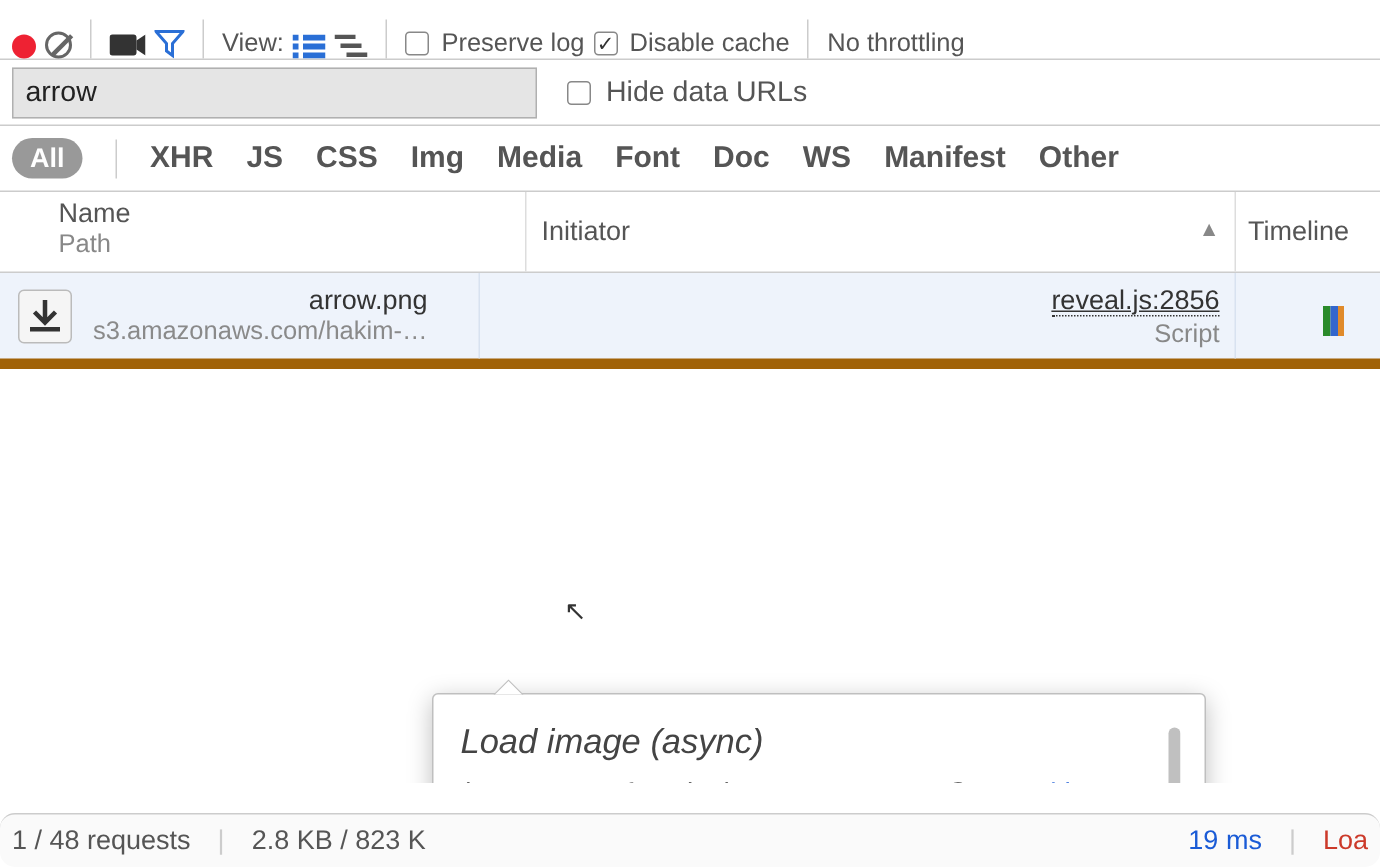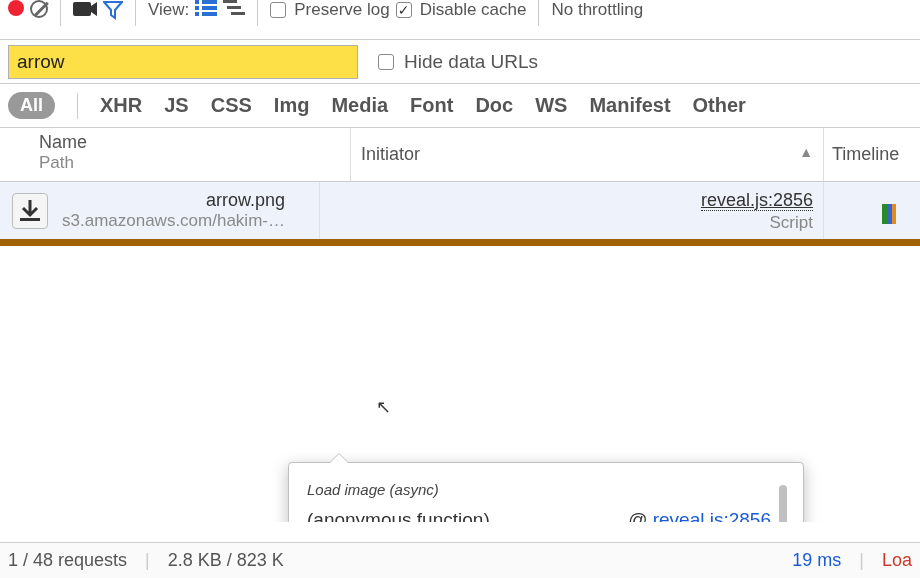--- a/index.html
+++ b/index.html
@@ -9,21 +9,21 @@
     color: #333;
     background: #fff;
     width: 920px;
     height: 578px;
     overflow: hidden;
     position: relative;
   }
   
   .toolbar {
     display: flex;
-    align-items: flex-start;
+    align-items: flex-end;
     height: 40px;
     border-bottom: 1px solid #ccc;
     padding: 0 8px;
     gap: 6px;
   }
   .toolbar .sep { width:1px; height:26px; background:#ccc; margin:0 6px; }
   .toolbar .item { display:flex; align-items:center; gap:8px; color:#555; }
   .record-dot { width:16px; height:16px; border-radius:50%; background:#e23; }
   .ban-icon { width:18px; height:18px; border:2.5px solid #666; border-radius:50%; position:relative; }
   .ban-icon::after { content:""; position:absolute; width:2.5px; height:18px; background:#666; left:7.5px; top:-2px; transform:rotate(45deg); }
@@ -39,21 +39,21 @@
     align-items:center;
     height:44px;
     padding:4px 8px;
     gap:20px;
     border-bottom:1px solid #ccc;
   }
   .filter-input {
     width:350px;
     height:34px;
     border:1px solid #b0b0b0;
-    background:#fde047;
+    background:#e5e5e5;
     padding:0 8px;
     font-size:19px;
     color:#222;
   }
   .hide-urls { display:flex; align-items:center; gap:10px; color:#555; font-size:19px; }
   
   .type-row { display:flex; align-items:center; gap:22px; height:44px; padding:0 8px; border-bottom:1px solid #ccc; color:#555; font-size:20px;font-weight:bold; }
   .pill { background:#999; color:#fff; border-radius:14px; padding:3px 12px; font-size:18px; }
   .type-sep { width:1px; height:26px; background:#ccc; }
   
@@ -107,27 +107,27 @@
     content:"";
     position:absolute;
     top:-9px; left:41px;
     width:0; height:0;
     border-left:9px solid transparent;
     border-right:9px solid transparent;
     border-bottom:9px solid #fff;
   }
   .tooltip .scroll { height:100%; overflow:hidden; position:relative; }
   .tooltip .sb { position:absolute; right:0; top:4px; width:8px; height:70px; background:#c0c0c0; border-radius:4px; }
-  .tooltip .hdr { font-style:italic; color:#444; font-size:15px; margin-bottom:6px; }
+  .tooltip .hdr { font-style:italic; color:#444; font-size:23px; margin-bottom:6px; }
   .tooltip .stack-row { display:flex; justify-content:space-between; align-items:center; font-size:19px; line-height:1.7; padding-right:16px; }
   .tooltip .fn { color:#333; }
   .tooltip .loc { color:#333; }
   .tooltip .loc a { color:#1a5bd6; text-decoration:underline; }
   
-  .status { position:absolute; left:0; bottom:0; width:100%; height:36px; border-top:1px solid #ccc; background:#fafafa; display:flex; align-items:center; padding:0 8px; gap:18px; font-size:18px; color:#555; }
+  .status { position:absolute; left:0; bottom:0; width:100%; height:36px; border-top:1px solid #ccc; background:#fafafa; display:flex; align-items:center; padding:0 8px; gap:18px; font-size:18px; color:#555;border-radius:10px; }
   .status .sepbar { color:#ccc; }
   .status .blue { color:#1a5bd6; }
   .status .red { color:#cc3a2a; }
 </style>
 </head>
 <body>
 
 <div class="toolbar">
   <div class="item">
       <span class="record-dot"></span>

